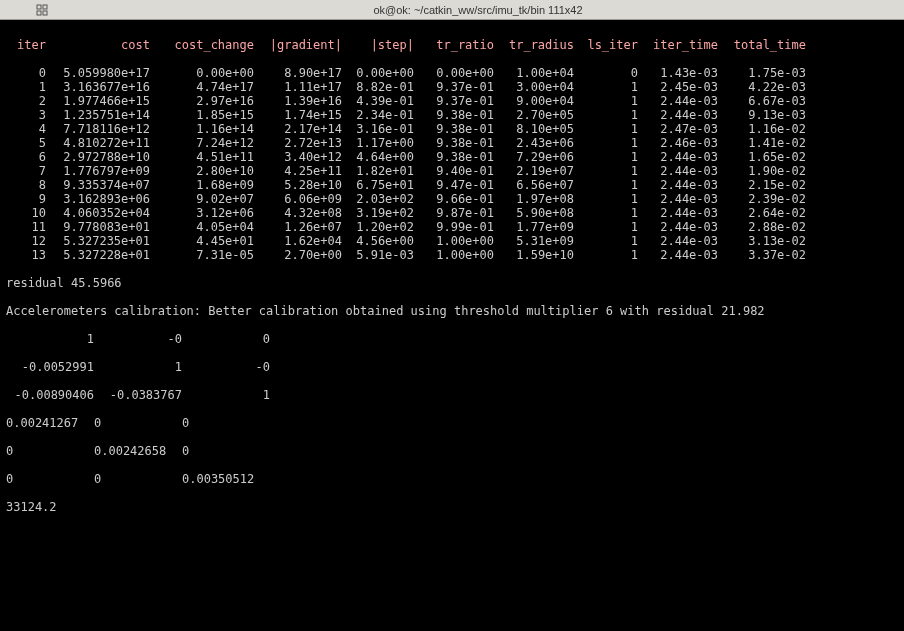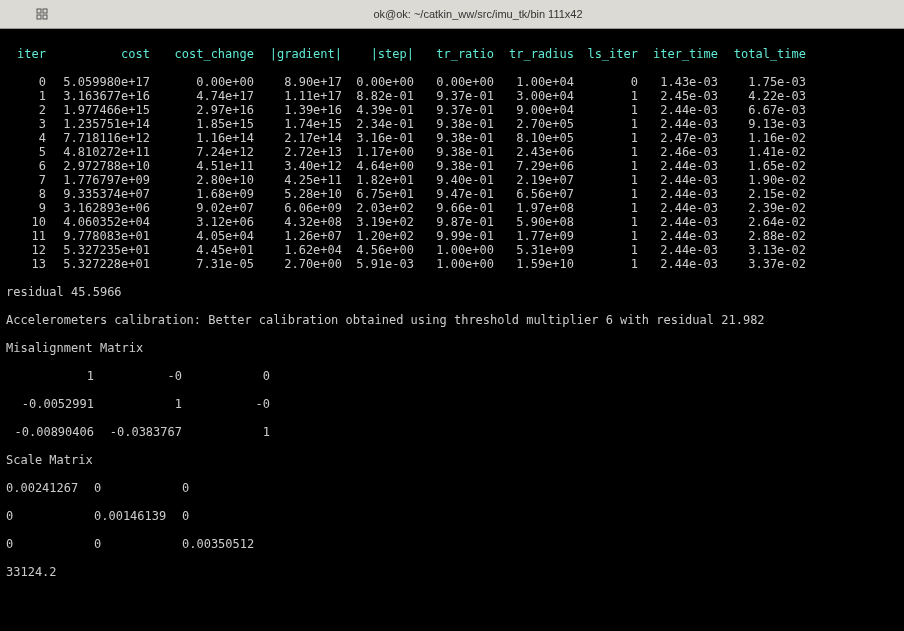--- a/index.html
+++ b/index.html
@@ -7,21 +7,21 @@
       background: #000;
       font-family: "DejaVu Sans Mono", "Liberation Mono", monospace;
       font-size: 12px;
       color: #ccc;
       width: 904px;
       height: 631px;
       overflow: hidden;
     }
     .titlebar {
       background: #dcdad5;
-      height: 29px;
+      height: 20px;
       display: flex;
       align-items: center;
       border-bottom: 1px solid #999;
       font-family: sans-serif;
       font-size: 11px;
       color: #333;
       padding-left: 32px;
     }
     .titlebar-icon {
       width: 20px;
@@ -43,21 +43,21 @@
     .c-iter { width: 40px; }
     .c-cost { width: 104px; }
     .c-change { width: 104px; }
     .c-grad { width: 88px; }
     .c-step { width: 72px; }
     .c-tr { width: 80px; }
     .c-rad { width: 80px; }
     .c-ls { width: 64px; }
     .c-itime { width: 80px; }
     .c-ttime { width: 88px; }
-    .hdr { color: #5eead4; }
+    .hdr { color: #fca5a5; }
     .matrix-row span { display: inline-block; text-align: right; width: 88px; }
     .sv-row span { display: inline-block; text-align: left; width: 88px; }
   </style>
 </head>
 <body>
 
 <div class="titlebar">
   <div class="titlebar-icon">
     <svg width="12" height="12" viewBox="0 0 12 12">
         <rect x="1" y="1" width="4" height="4" fill="none" stroke="#555"></rect>
@@ -67,27 +67,25 @@
       </svg>
   </div>
   <div class="titlebar-title">ok@ok: ~/catkin_ww/src/imu_tk/bin 111x42</div>
 </div>
 
 <div class="terminal">
 <div class="row hdr"><span class="c-iter">iter</span><span class="c-cost">cost</span><span class="c-change">cost_change</span><span class="c-grad">|gradient|</span><span class="c-step">|step|</span><span class="c-tr">tr_ratio</span><span class="c-rad">tr_radius</span><span class="c-ls">ls_iter</span><span class="c-itime">iter_time</span><span class="c-ttime">total_time</span></div>
 <div id="data-rows"><div class="row"><span class="c-iter">0</span><span class="c-cost">5.059980e+17</span><span class="c-change">0.00e+00</span><span class="c-grad">8.90e+17</span><span class="c-step">0.00e+00</span><span class="c-tr">0.00e+00</span><span class="c-rad">1.00e+04</span><span class="c-ls">0</span><span class="c-itime">1.43e-03</span><span class="c-ttime">1.75e-03</span></div><div class="row"><span class="c-iter">1</span><span class="c-cost">3.163677e+16</span><span class="c-change">4.74e+17</span><span class="c-grad">1.11e+17</span><span class="c-step">8.82e-01</span><span class="c-tr">9.37e-01</span><span class="c-rad">3.00e+04</span><span class="c-ls">1</span><span class="c-itime">2.45e-03</span><span class="c-ttime">4.22e-03</span></div><div class="row"><span class="c-iter">2</span><span class="c-cost">1.977466e+15</span><span class="c-change">2.97e+16</span><span class="c-grad">1.39e+16</span><span class="c-step">4.39e-01</span><span class="c-tr">9.37e-01</span><span class="c-rad">9.00e+04</span><span class="c-ls">1</span><span class="c-itime">2.44e-03</span><span class="c-ttime">6.67e-03</span></div><div class="row"><span class="c-iter">3</span><span class="c-cost">1.235751e+14</span><span class="c-change">1.85e+15</span><span class="c-grad">1.74e+15</span><span class="c-step">2.34e-01</span><span class="c-tr">9.38e-01</span><span class="c-rad">2.70e+05</span><span class="c-ls">1</span><span class="c-itime">2.44e-03</span><span class="c-ttime">9.13e-03</span></div><div class="row"><span class="c-iter">4</span><span class="c-cost">7.718116e+12</span><span class="c-change">1.16e+14</span><span class="c-grad">2.17e+14</span><span class="c-step">3.16e-01</span><span class="c-tr">9.38e-01</span><span class="c-rad">8.10e+05</span><span class="c-ls">1</span><span class="c-itime">2.47e-03</span><span class="c-ttime">1.16e-02</span></div><div class="row"><span class="c-iter">5</span><span class="c-cost">4.810272e+11</span><span class="c-change">7.24e+12</span><span class="c-grad">2.72e+13</span><span class="c-step">1.17e+00</span><span class="c-tr">9.38e-01</span><span class="c-rad">2.43e+06</span><span class="c-ls">1</span><span class="c-itime">2.46e-03</span><span class="c-ttime">1.41e-02</span></div><div class="row"><span class="c-iter">6</span><span class="c-cost">2.972788e+10</span><span class="c-change">4.51e+11</span><span class="c-grad">3.40e+12</span><span class="c-step">4.64e+00</span><span class="c-tr">9.38e-01</span><span class="c-rad">7.29e+06</span><span class="c-ls">1</span><span class="c-itime">2.44e-03</span><span class="c-ttime">1.65e-02</span></div><div class="row"><span class="c-iter">7</span><span class="c-cost">1.776797e+09</span><span class="c-change">2.80e+10</span><span class="c-grad">4.25e+11</span><span class="c-step">1.82e+01</span><span class="c-tr">9.40e-01</span><span class="c-rad">2.19e+07</span><span class="c-ls">1</span><span class="c-itime">2.44e-03</span><span class="c-ttime">1.90e-02</span></div><div class="row"><span class="c-iter">8</span><span class="c-cost">9.335374e+07</span><span class="c-change">1.68e+09</span><span class="c-grad">5.28e+10</span><span class="c-step">6.75e+01</span><span class="c-tr">9.47e-01</span><span class="c-rad">6.56e+07</span><span class="c-ls">1</span><span class="c-itime">2.44e-03</span><span class="c-ttime">2.15e-02</span></div><div class="row"><span class="c-iter">9</span><span class="c-cost">3.162893e+06</span><span class="c-change">9.02e+07</span><span class="c-grad">6.06e+09</span><span class="c-step">2.03e+02</span><span class="c-tr">9.66e-01</span><span class="c-rad">1.97e+08</span><span class="c-ls">1</span><span class="c-itime">2.44e-03</span><span class="c-ttime">2.39e-02</span></div><div class="row"><span class="c-iter">10</span><span class="c-cost">4.060352e+04</span><span class="c-change">3.12e+06</span><span class="c-grad">4.32e+08</span><span class="c-step">3.19e+02</span><span class="c-tr">9.87e-01</span><span class="c-rad">5.90e+08</span><span class="c-ls">1</span><span class="c-itime">2.44e-03</span><span class="c-ttime">2.64e-02</span></div><div class="row"><span class="c-iter">11</span><span class="c-cost">9.778083e+01</span><span class="c-change">4.05e+04</span><span class="c-grad">1.26e+07</span><span class="c-step">1.20e+02</span><span class="c-tr">9.99e-01</span><span class="c-rad">1.77e+09</span><span class="c-ls">1</span><span class="c-itime">2.44e-03</span><span class="c-ttime">2.88e-02</span></div><div class="row"><span class="c-iter">12</span><span class="c-cost">5.327235e+01</span><span class="c-change">4.45e+01</span><span class="c-grad">1.62e+04</span><span class="c-step">4.56e+00</span><span class="c-tr">1.00e+00</span><span class="c-rad">5.31e+09</span><span class="c-ls">1</span><span class="c-itime">2.44e-03</span><span class="c-ttime">3.13e-02</span></div><div class="row"><span class="c-iter">13</span><span class="c-cost">5.327228e+01</span><span class="c-change">7.31e-05</span><span class="c-grad">2.70e+00</span><span class="c-step">5.91e-03</span><span class="c-tr">1.00e+00</span><span class="c-rad">1.59e+10</span><span class="c-ls">1</span><span class="c-itime">2.44e-03</span><span class="c-ttime">3.37e-02</span></div></div>
 <div>residual 45.5966</div>
 <div>Accelerometers calibration: Better calibration obtained using threshold multiplier 6 with residual 21.982</div>
-<div>Misalignment Matrix</div>
 <div class="matrix-row"><span>1</span><span>-0</span><span>0</span></div>
 <div class="matrix-row"><span>-0.0052991</span><span>1</span><span>-0</span></div>
 <div class="matrix-row"><span>-0.00890406</span><span>-0.0383767</span><span>1</span></div>
-<div>Scale Matrix</div>
 <div class="sv-row"><span>0.00241267</span><span>0</span><span>0</span></div>
-<div class="sv-row"><span>0</span><span>0.00146139</span><span>0</span></div>
+<div class="sv-row"><span>0</span><span>0.00242658</span><span>0</span></div>
 <div class="sv-row"><span>0</span><span>0</span><span>0.00350512</span></div>
 <div>33124.2</div>
 
 
 
 
 
 
 
 

